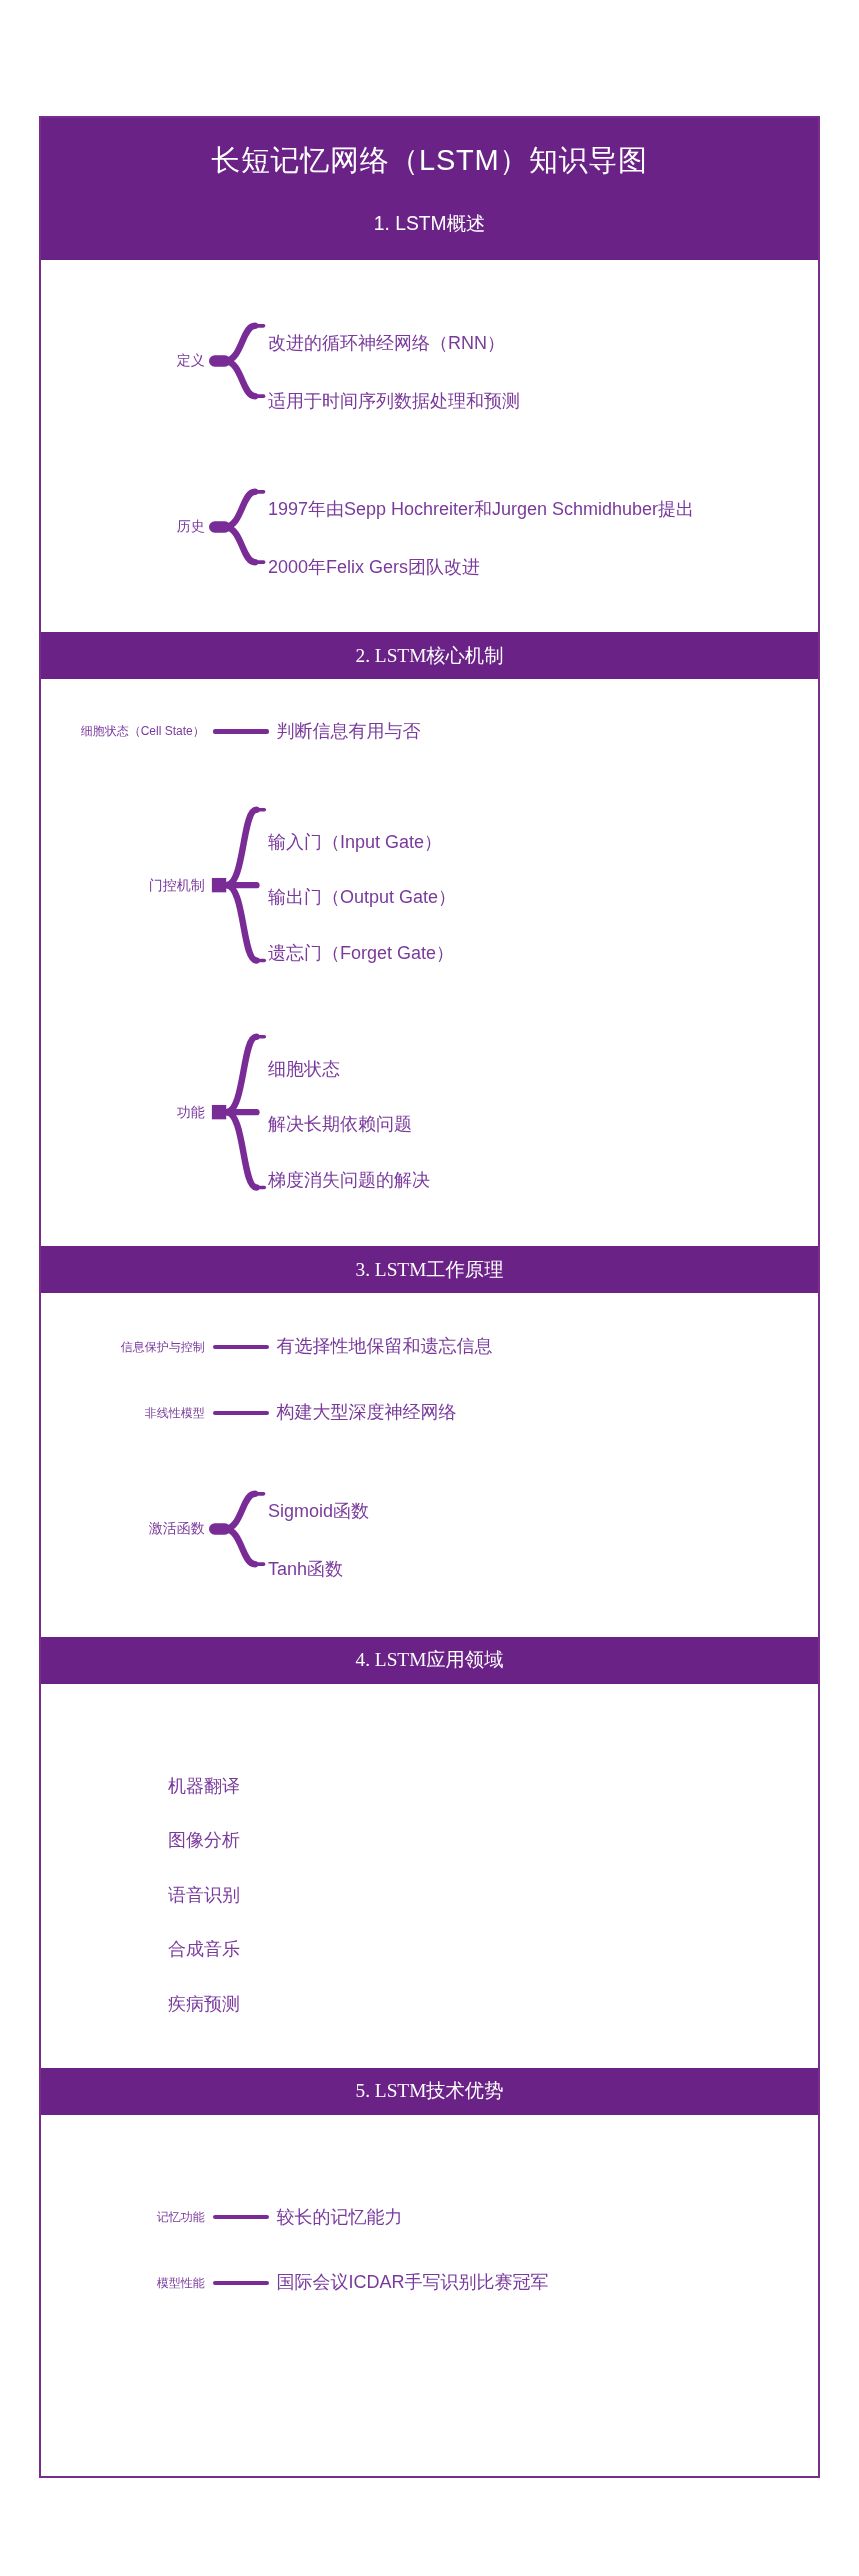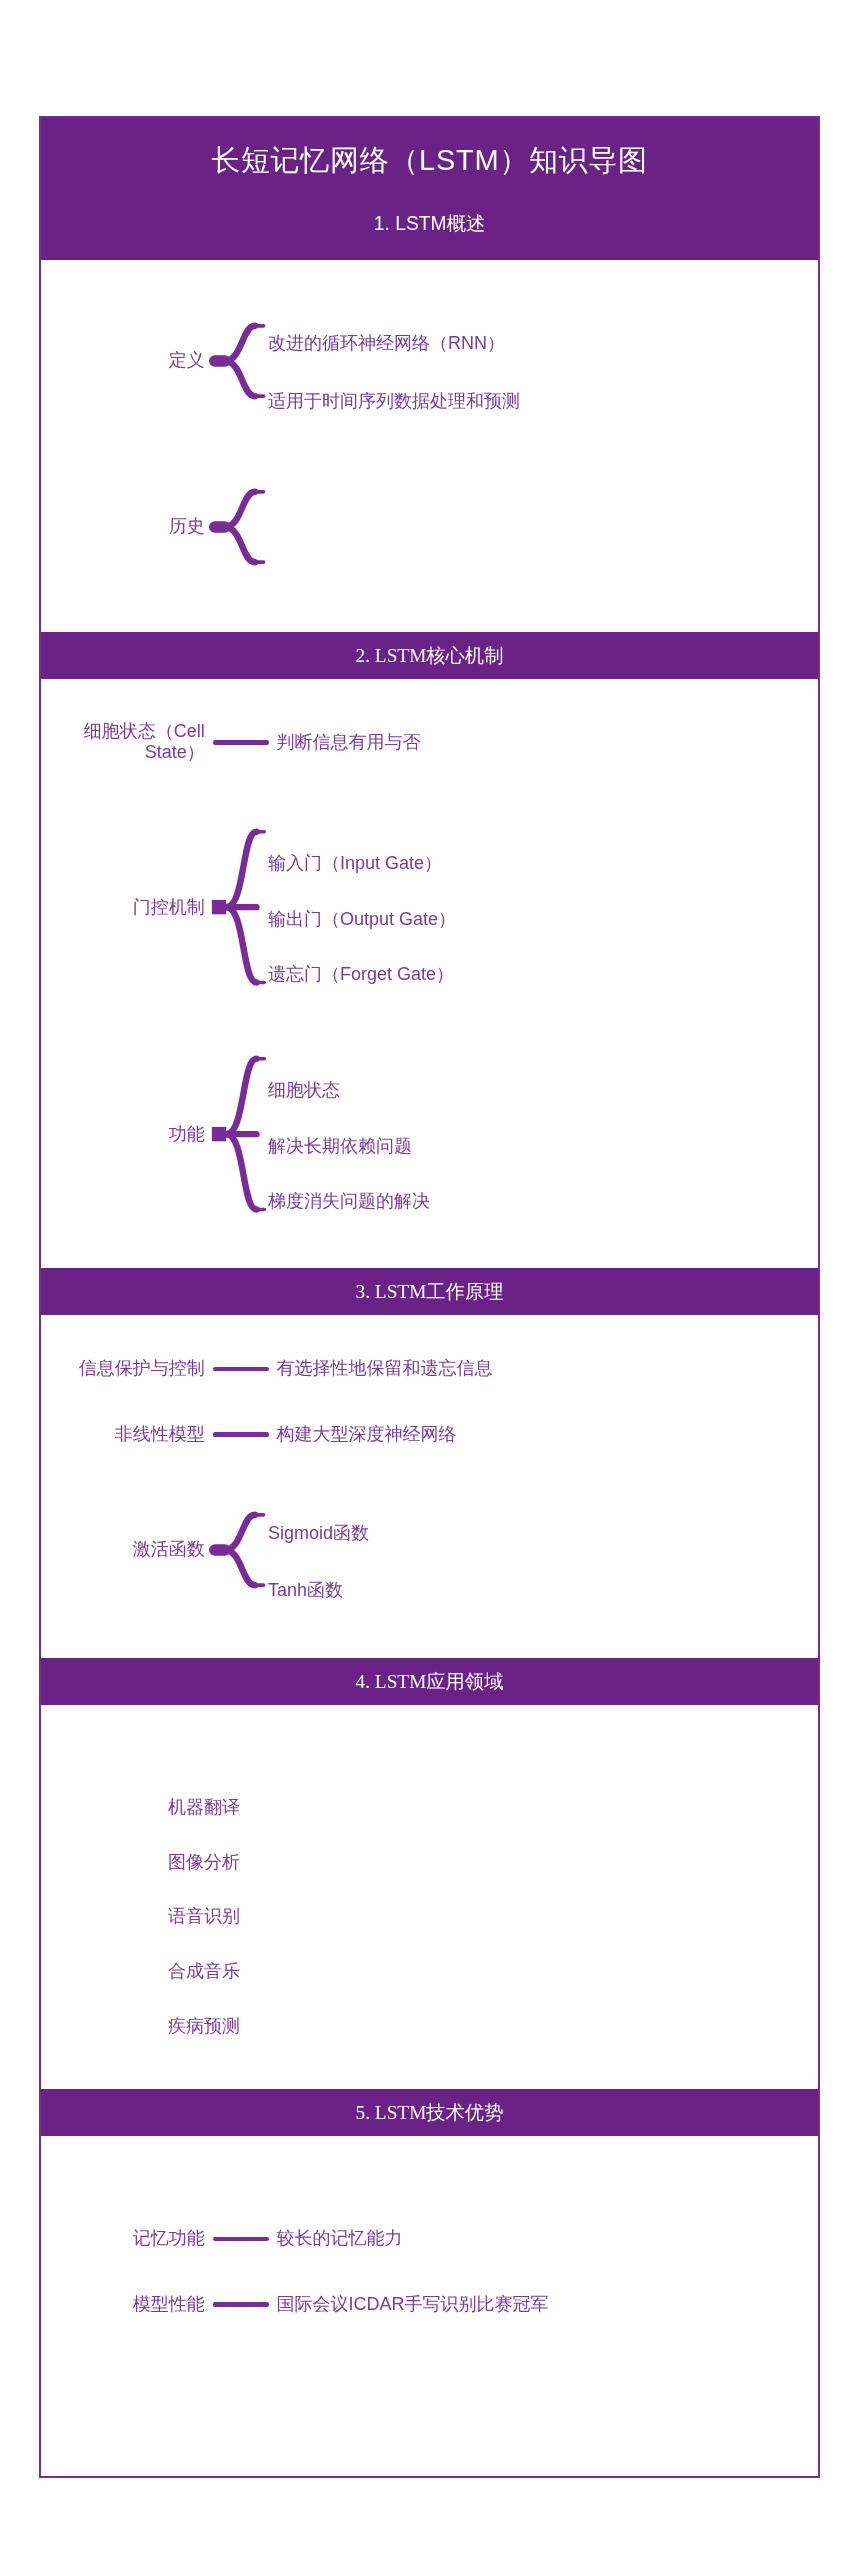--- a/index.html
+++ b/index.html
@@ -81,21 +81,21 @@
     position: relative;
     display: flex;
     align-items: center;
     width: 100%;
   }
   .group-parent {
     width: 168px;
     text-align: right;
     padding-right: 4.3px;
     color: #7A3A9C;
-    font-size: 18px;
+    font-size: 14px;
     line-height: 1.2;
     flex: 0 0 168px;
   }
   .group-connector {
     flex: 0 0 56px;
     width: 56px;
     position: relative;
     align-self: stretch;
   }
   .group-connector svg {
@@ -123,21 +123,21 @@
   .leaf-row {
     display: flex;
     align-items: center;
     width: 100%;
   }
   .leaf-parent {
     width: 168px;
     text-align: right;
     padding-right: 4.3px;
     color: #7A3A9C;
-    font-size: 18px;
+    font-size: 12px;
     line-height: 1.2;
     flex: 0 0 168px;
   }
   .leaf-dash {
     flex: 0 0 56px;
     width: 56px;
     height: 4.3px;
     background: #7A2C96;
     border-radius: 2.1px;
     margin: 0 7.2px 0 4.3px;
@@ -206,20 +206,25 @@
     <div class="group h2-group">
       <div class="group-parent">历史</div>
       <div class="group-connector">
         <svg viewBox="0 0 78 170" preserveAspectRatio="none">
           <path d="M8,85 L22,85" stroke="#7A2C96" stroke-width="16" stroke-linecap="round" fill="none"></path>
           <path d="M22,85 C46,85 46,36 64,36" stroke="#7A2C96" stroke-width="9" fill="none" stroke-linecap="round"></path>
           <path d="M22,85 C46,85 46,134 64,134" stroke="#7A2C96" stroke-width="9" fill="none" stroke-linecap="round"></path>
           <path d="M64,36 L76,36" stroke="#7A2C96" stroke-width="5" stroke-linecap="round" fill="none"></path>
           <path d="M64,134 L76,134" stroke="#7A2C96" stroke-width="5" stroke-linecap="round" fill="none"></path>
         </svg>
+      </div>
+      <div class="group-children">
+        <div class="child">1997年由Sepp Hochreiter和Jurgen Schmidhuber提出</div>
+        <div style="height:36px"></div>
+        <div class="child">2000年Felix Gers团队改进</div>
       </div>
     </div>
 
   </div>
 
   <div class="section-band">
     <div class="section-title">2. LSTM核心机制</div>
   </div>
 
   <div class="section-body pad-2">

